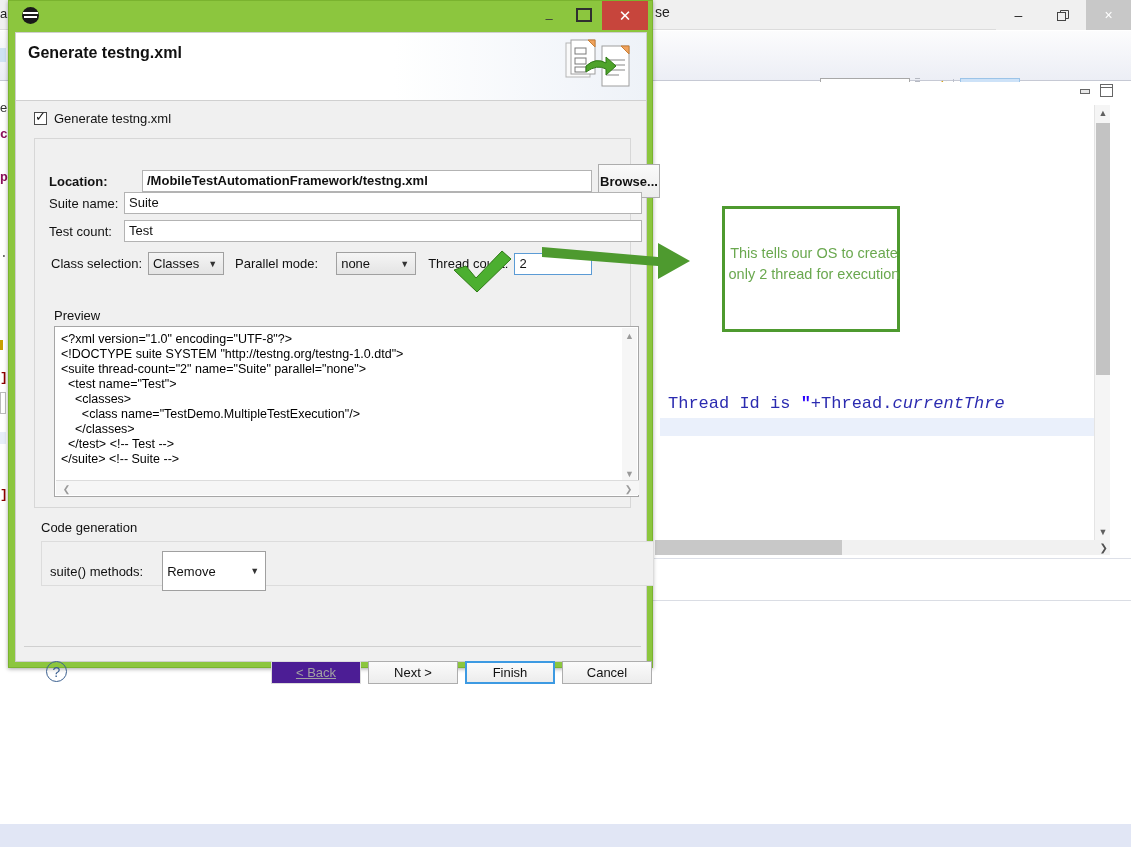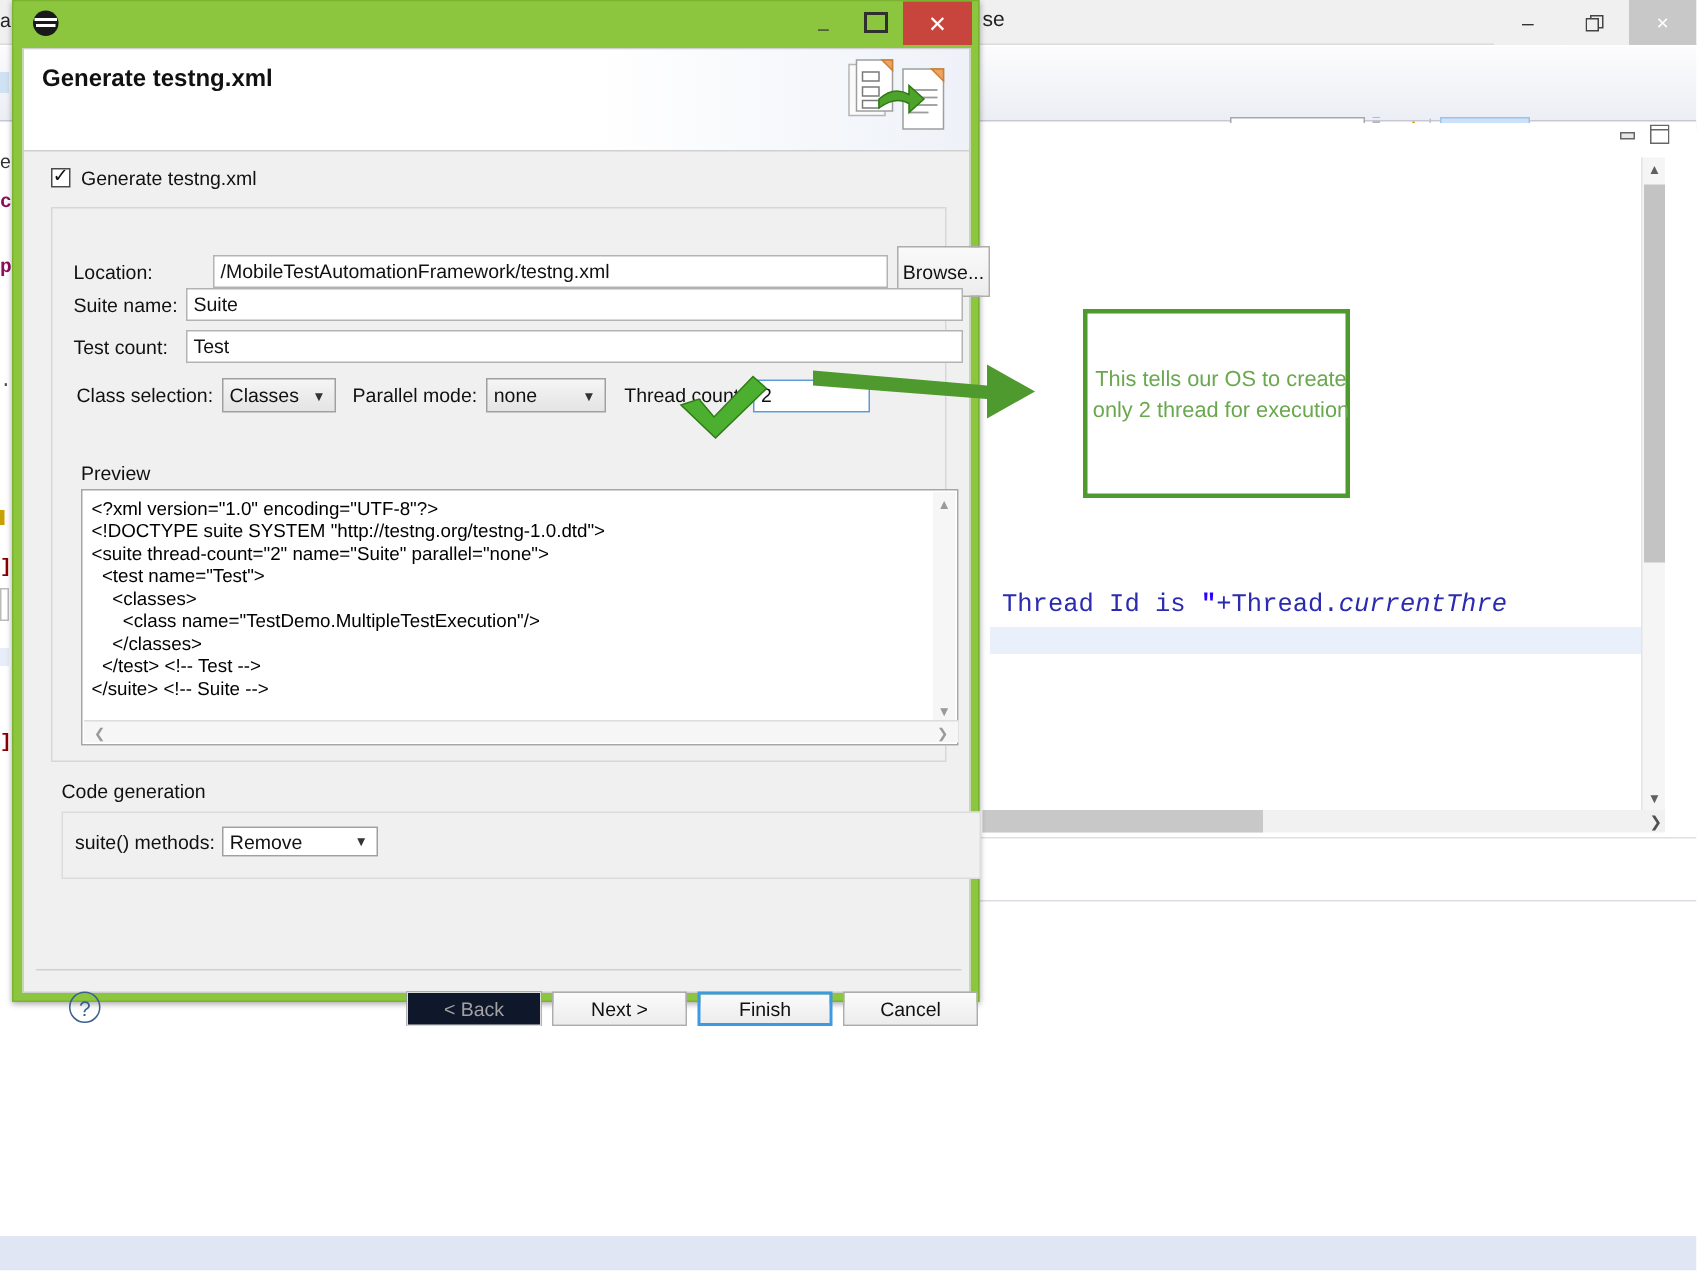--- a/index.html
+++ b/index.html
@@ -229,21 +229,21 @@
   .help-icon {
     position: absolute; left: 30px; top: 628px; width: 21px; height: 21px;
     border: 1px solid #3a5f8f; border-radius: 50%; color: #3a5f8f;
     font-size: 14px; display: flex; align-items: center; justify-content: center;
   }
   .dlg-buttons { position: absolute; left: 255px; top: 628px; display: flex; gap: 7px; }
   .dbtn {
     width: 90px; height: 23px; font-size: 13px; display:flex; align-items:center; justify-content:center;
     background: linear-gradient(#fbfbfb,#ececec); border: 1px solid #adadad; color:#111;
   }
-  .dbtn.disabled { color: #a2a2a2; background: #0f172a; border: 1px solid #dcdcdc; }
+  .dbtn.disabled { color: #a2a2a2; background: #4c1d95; border: 1px solid #dcdcdc; text-decoration: underline; }
   .dbtn.default { border: 2px solid #3d9ae2; }
 
   
   .callout {
     position: absolute; left: 722px; top: 206px; width: 178px; height: 126px;
     background: #ffffff; border: 3px solid #4e9a2f;
   }
   .callout-text {
     position: absolute; left: 0; top: 34px; width: 178px; text-align: center;
     font-size: 14.5px; color: #6aa84f; line-height: 21px;
@@ -409,21 +409,21 @@
         </div>
       </div>
 
       <div class="chk-row">
         <span class="chk-box"></span>
         <span class="chk-label">Generate testng.xml</span>
       </div>
 
       <div class="group-panel"></div>
 
-      <div class="frow" style="left:33px; top:131px;">
+      <div class="frow" style="left:33px; top:131px;font-weight:bold;">
         <span class="flabel" style="width:75px;">Location:</span>
         <span class="finput" style="width:450px;margin-left:18px;">/MobileTestAutomationFramework/testng.xml</span>
         <span class="btn" style="width:62px; margin-left:6px;">Browse...</span>
       </div>
 
       <div class="frow" style="left:33px; top:159px;">
         <span class="flabel" style="width:75px;">Suite name:</span>
         <span class="finput" style="width:518px;">Suite</span>
       </div>
 
@@ -432,21 +432,21 @@
         <span class="finput" style="width:518px;">Test</span>
       </div>
 
       <div class="frow" style="left:35px; top:219px;">
         <span class="flabel">Class selection:</span>
         <span class="sel" style="width:76px; margin-left:6px;">
           <span>Classes</span>
           <span class="caret">▼</span>
         </span>
         <span class="flabel" style="margin-left:11px;">Parallel mode:</span>
-        <span class="sel" style="width:80px; margin-left:6px;text-align:right;">
+        <span class="sel" style="width:80px; margin-left:18px;text-align:right;">
           <span>none</span>
           <span class="caret">▼</span>
         </span>
         <span class="flabel" style="margin-left:12px;">Thread count:</span>
         <span class="finput thread-input" style="width:78px; margin-left:6px;">2</span>
       </div>
 
       <div class="preview-label">Preview</div>
       <div class="preview-box">
         <div class="xml-text">&lt;?xml version="1.0" encoding="UTF-8"?&gt;
@@ -465,21 +465,21 @@
         <div class="pv-hscroll">
           <div class="a lt">❮</div>
           <div class="a rt">❯</div>
         </div>
       </div>
 
       <div class="codegen-label">Code generation</div>
       <div class="codegen-panel"></div>
       <div class="frow" style="left:34px; top:518px;">
         <span class="flabel">suite() methods:</span>
-        <span class="sel white" style="width:104px; margin-left:5px; height:20px;">
+        <span class="sel white" style="width:104px; margin-left:19px; height:40px;">
           <span>Remove</span>
           <span class="caret">▼</span>
         </span>
       </div>
 
       <div class="dlg-sep"></div>
 
       <div class="help-icon">?</div>
       <div class="dlg-buttons">
         <span class="dbtn disabled">&lt; Back</span>

